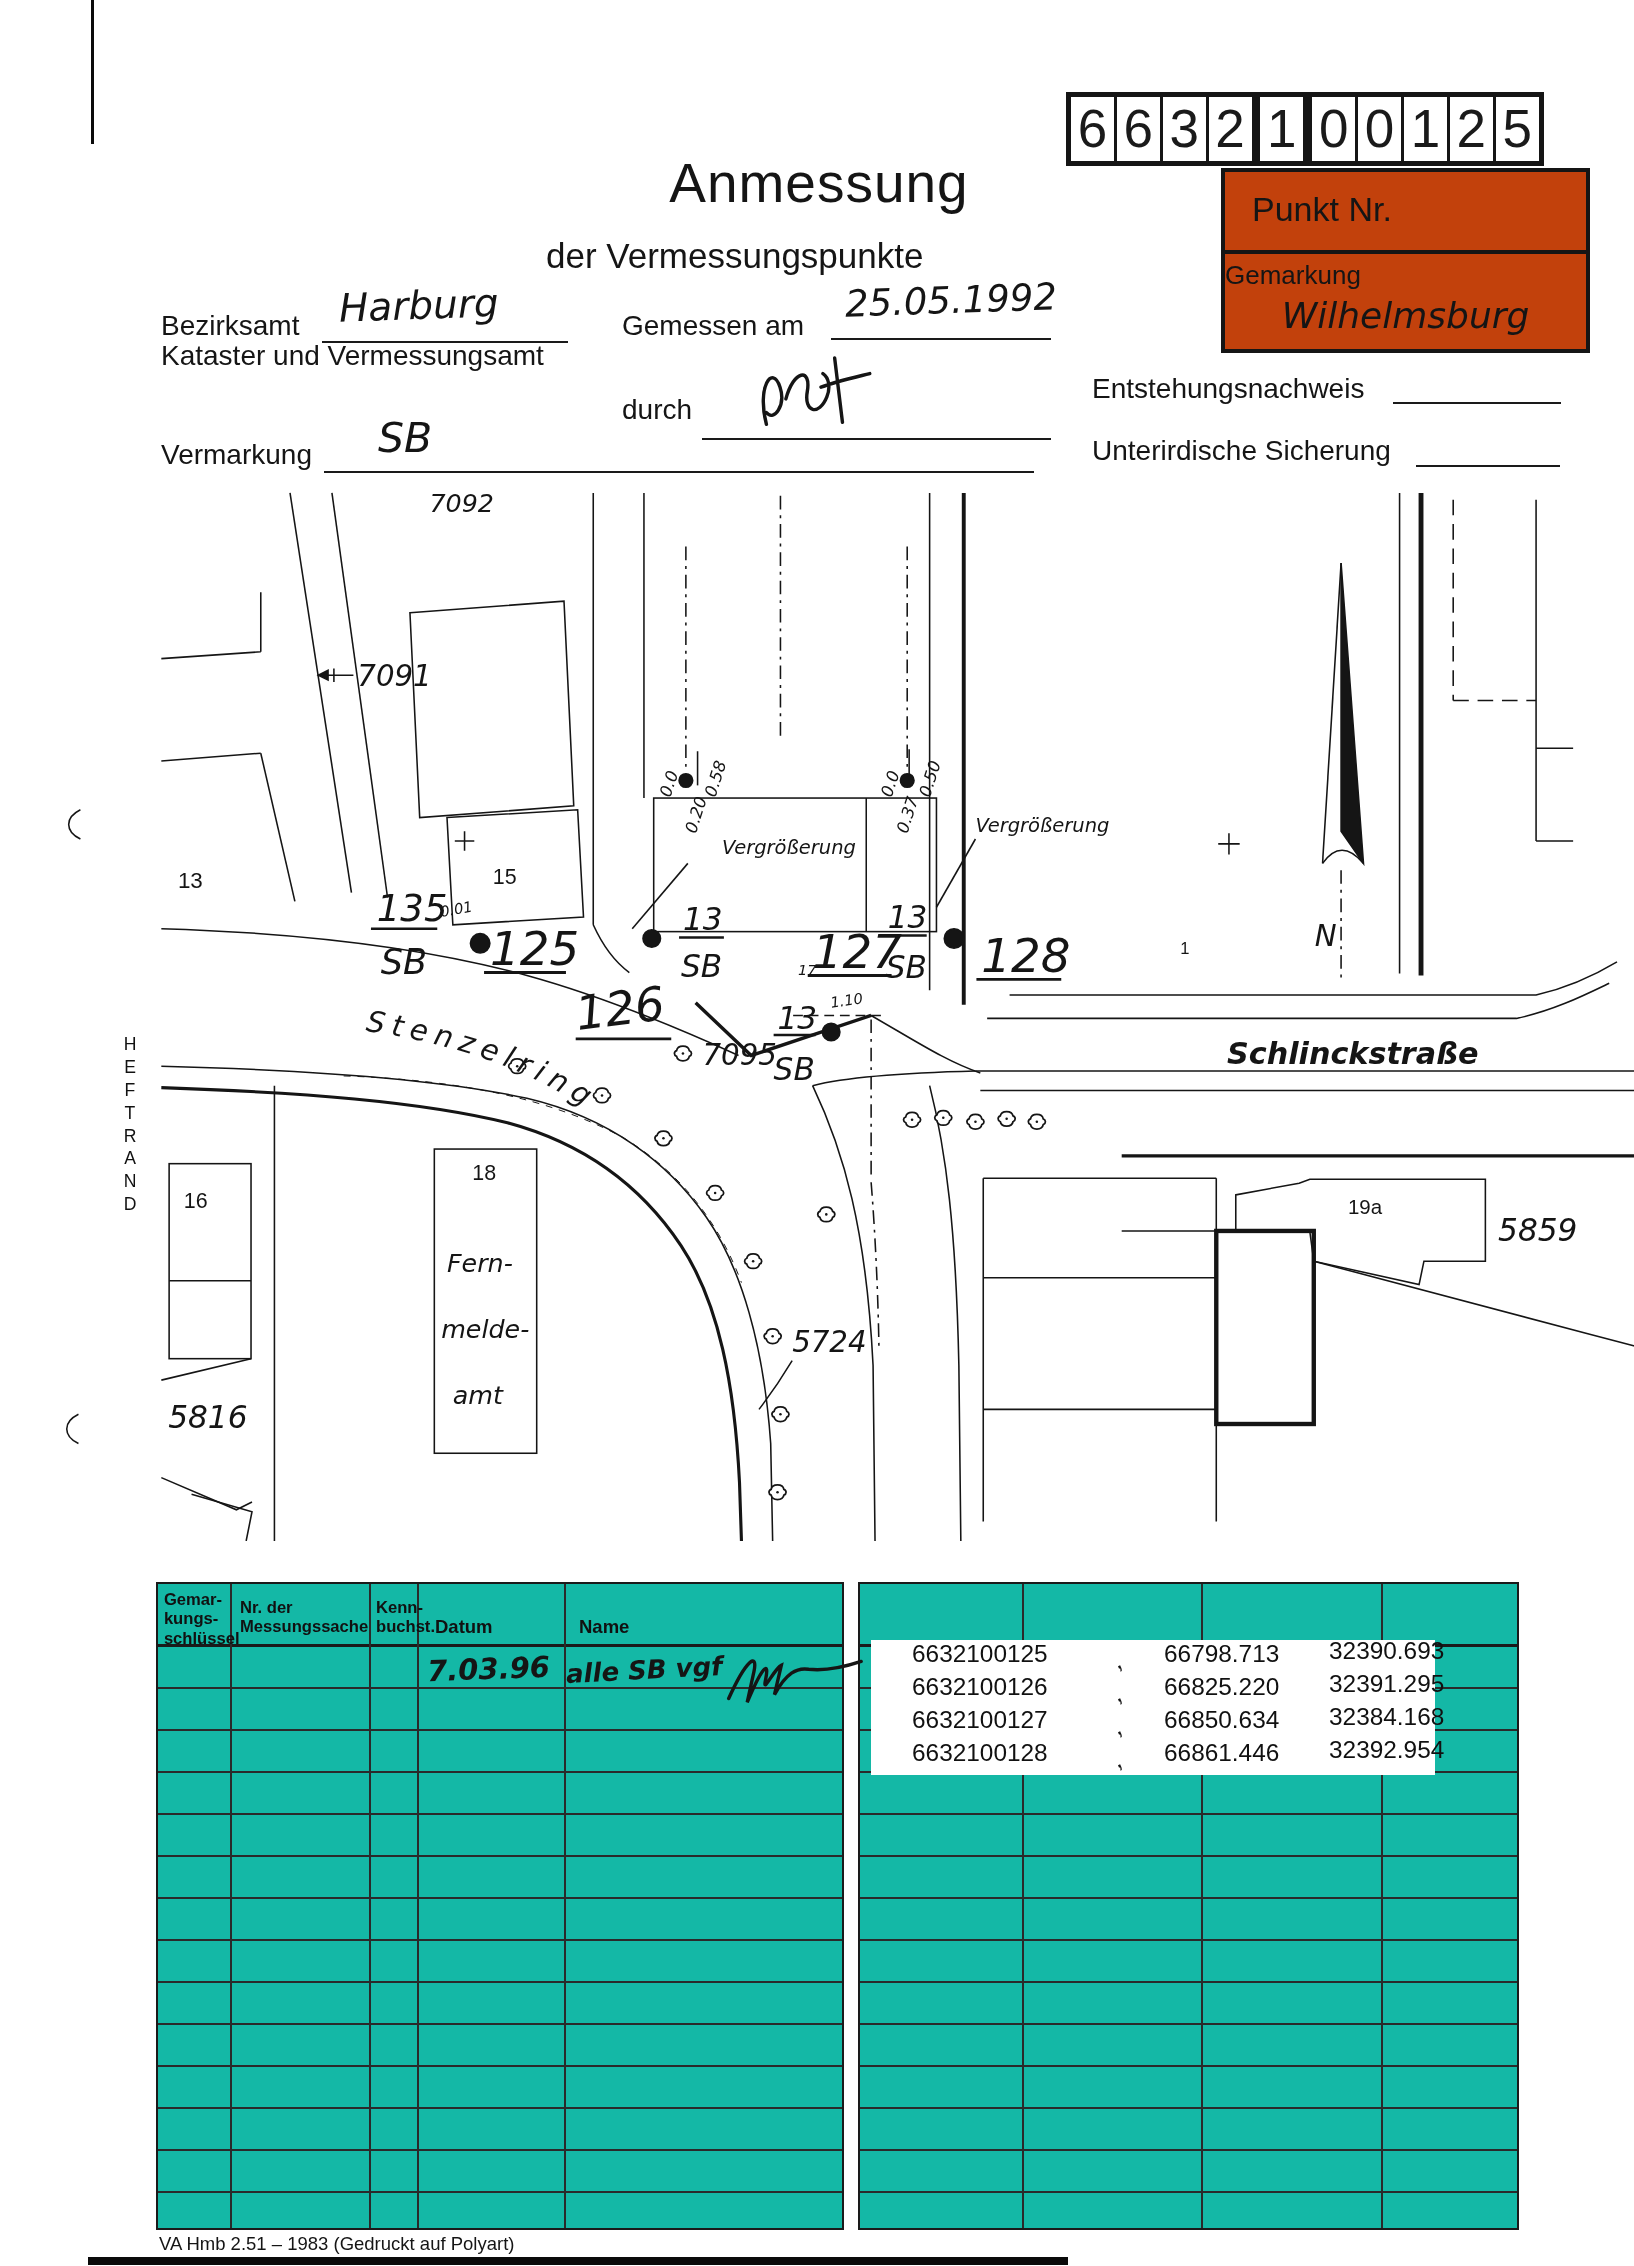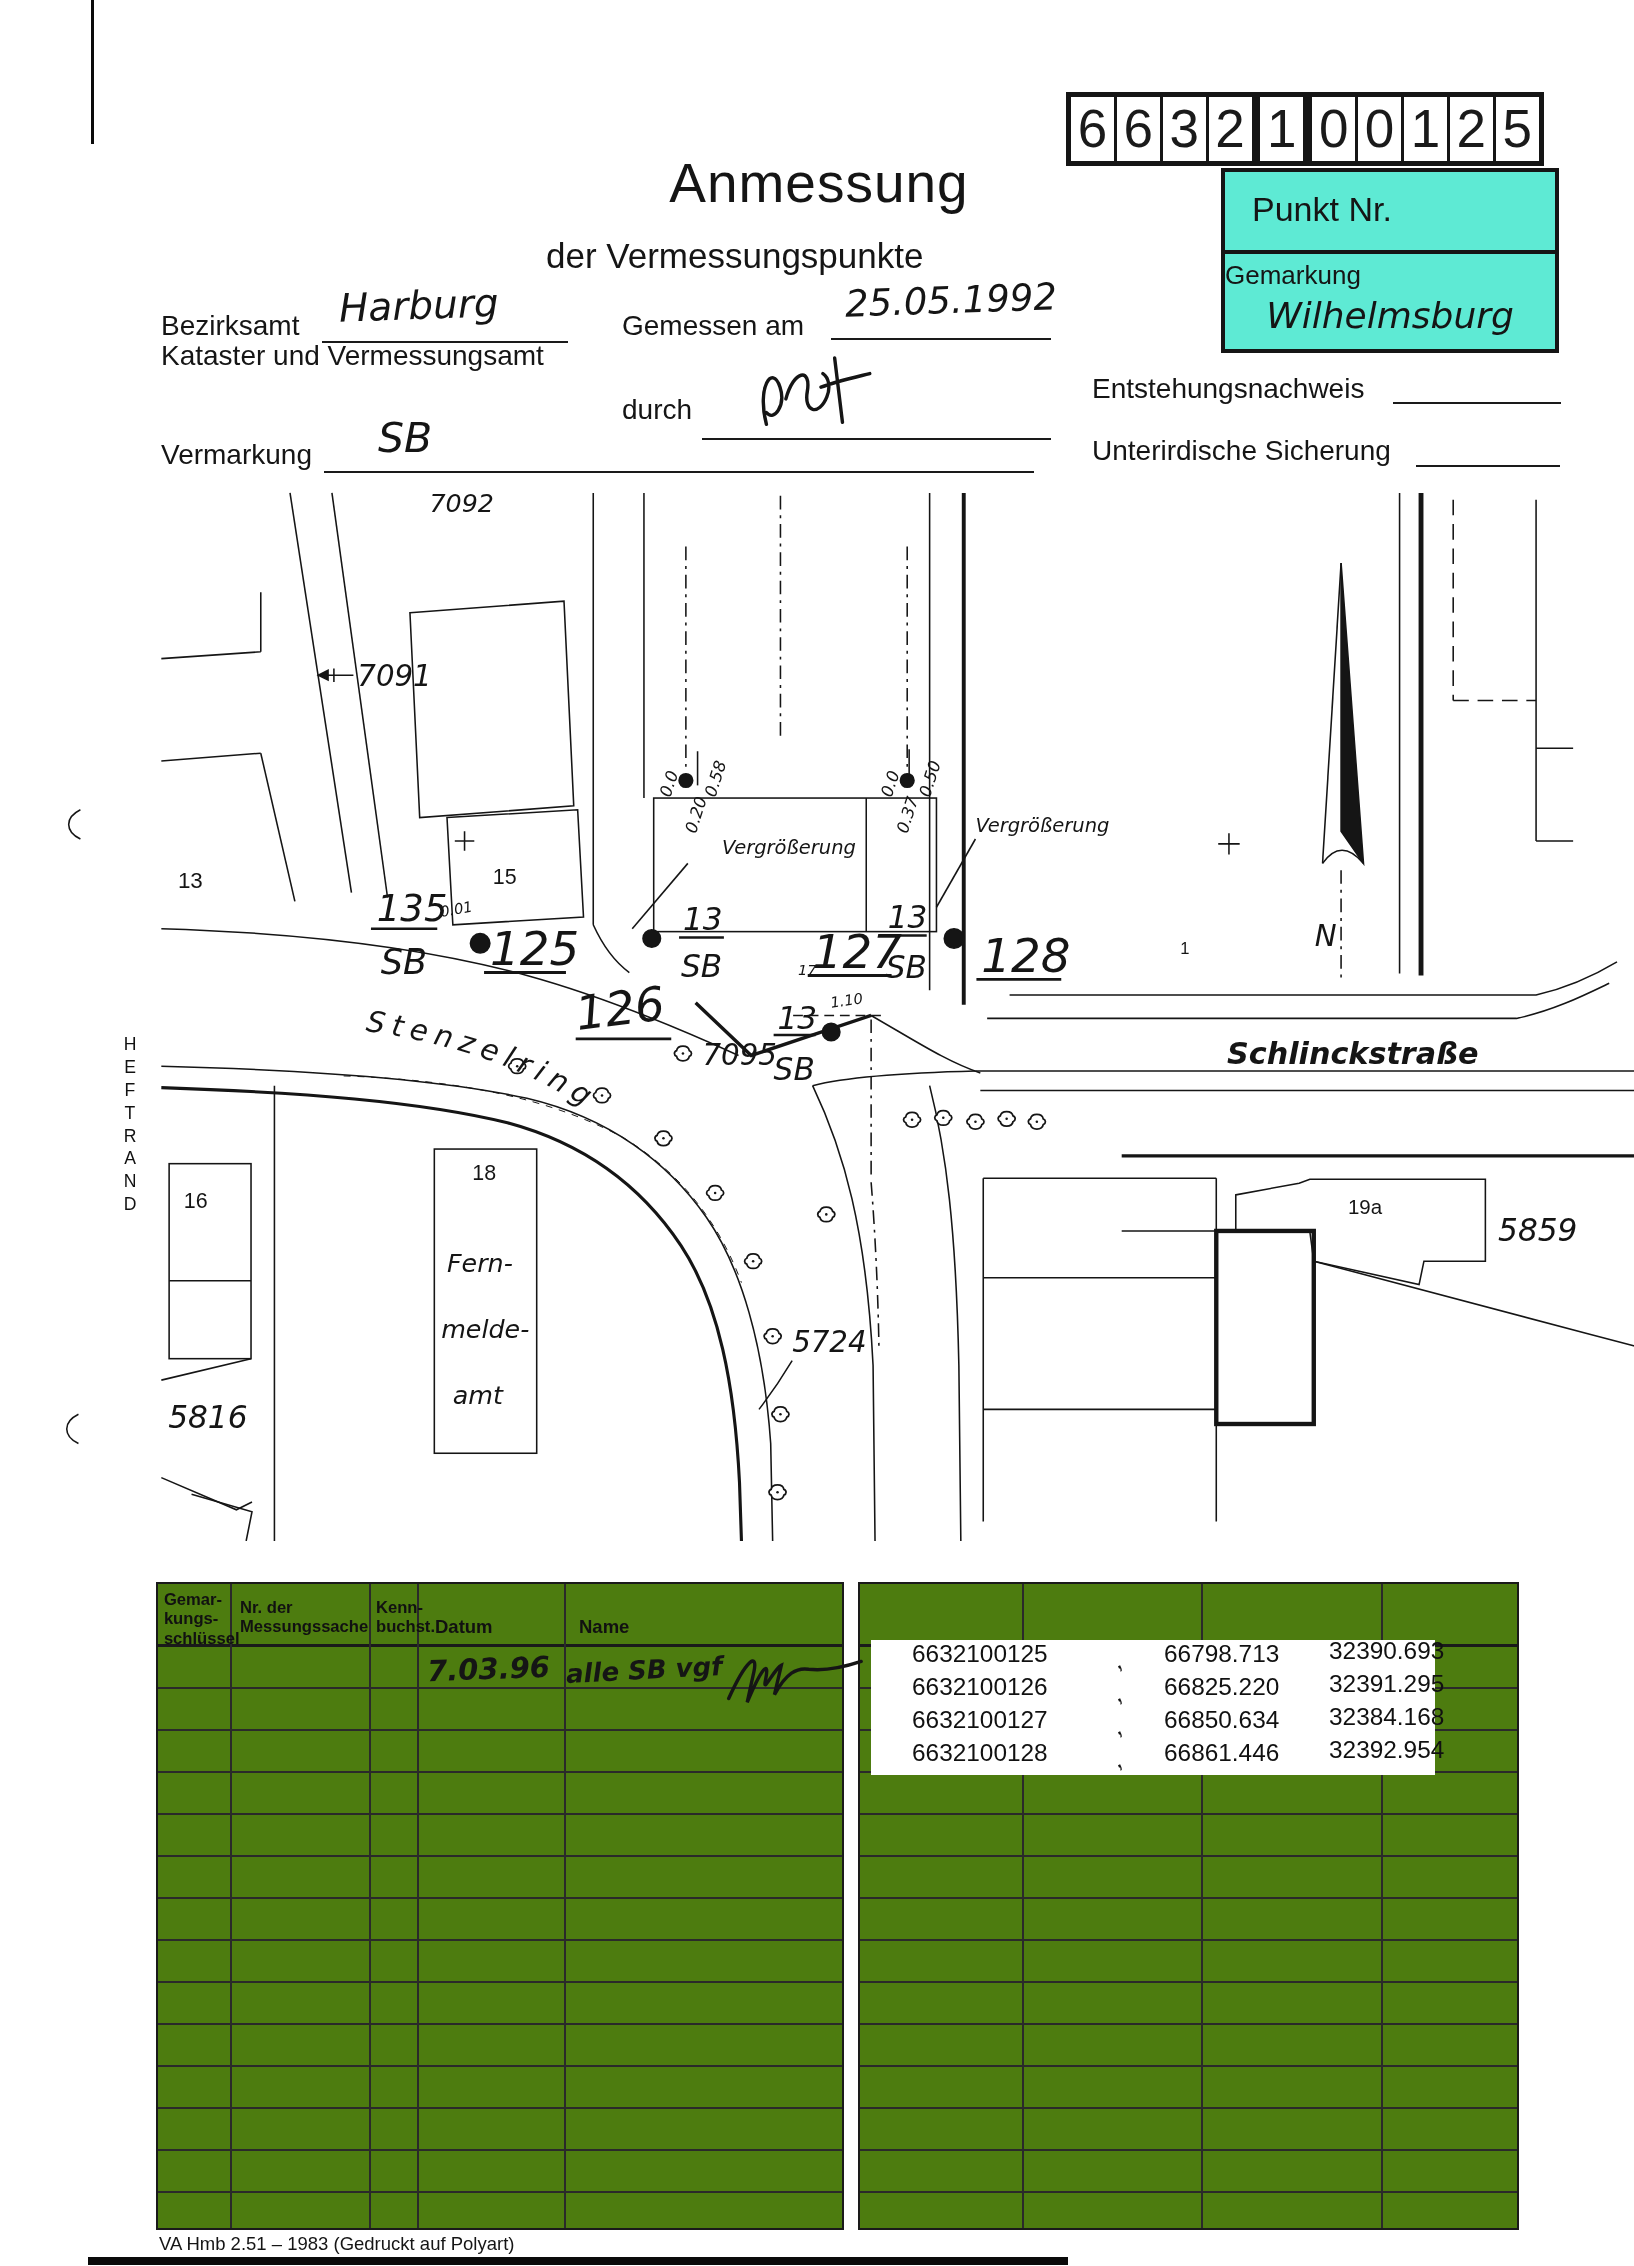--- a/index.html
+++ b/index.html
@@ -5,25 +5,25 @@
   html,body{margin:0;padding:0}
   body{width:1635px;height:2266px;position:relative;background:#fff;
        font-family:"Liberation Sans",sans-serif;color:#151515;overflow:hidden}
   .abs{position:absolute}
   .hw{font-family:"DejaVu Sans",sans-serif;font-style:italic}
   
   .digitbox{position:absolute;left:1066px;top:92px;background:#151515;padding:4.9px;display:flex;gap:8.8px}
   .dgrp{display:flex;gap:2.9px}
   .dcell{width:43px;height:64px;background:#fff;display:flex;align-items:center;justify-content:center;
          font-size:53px;line-height:1;color:#1a1a1a}
-  .pbox{position:absolute;left:1221px;width:338px;border:4.9px solid #151515;box-sizing:border-box;background:#5eead4}
+  .pbox{position:absolute;left:1221px;width:369px;border:4.9px solid #151515;box-sizing:border-box;background:#c2410c}
   
   .uline{position:absolute;height:2px;background:#1a1a1a}
   
-  .tbl{position:absolute;border:2.9px solid #1a1a1a;box-sizing:border-box;background:#4d7c0f}
+  .tbl{position:absolute;border:2.9px solid #1a1a1a;box-sizing:border-box;background:#14b8a6}
   .tbl .hdrline{position:absolute;left:0;right:0;top:60px;height:2.9px;background:#1a1a1a}
   .tbl .rows{position:absolute;left:0;right:0;top:63px;bottom:0;
              background:repeating-linear-gradient(to bottom,transparent 0px,transparent 40px,#2a2a2a 40px,#2a2a2a 42px)}
   .vline{position:absolute;top:0;bottom:0;width:2px;background:#2a2a2a}
   .hcell{position:absolute;font-size:16.6px;line-height:19.5px;font-weight:bold;color:#111;white-space:nowrap}
   .coordblock{position:absolute;left:871px;top:1640px;width:564px;height:135px;background:#fff;z-index:5}
   .coordrow{position:relative;height:33px;font-family:Liberation Sans, sans-serif;font-size:24.4px;color:#111;white-space:nowrap}
   .coordrow .cp{position:absolute;left:41px;top:0}
   .coordrow .ctick{position:absolute;left:242px;top:5.9px;transform:rotate(-25deg);font-size:25px}
   .coordrow .cx{position:absolute;left:293px;top:0}

